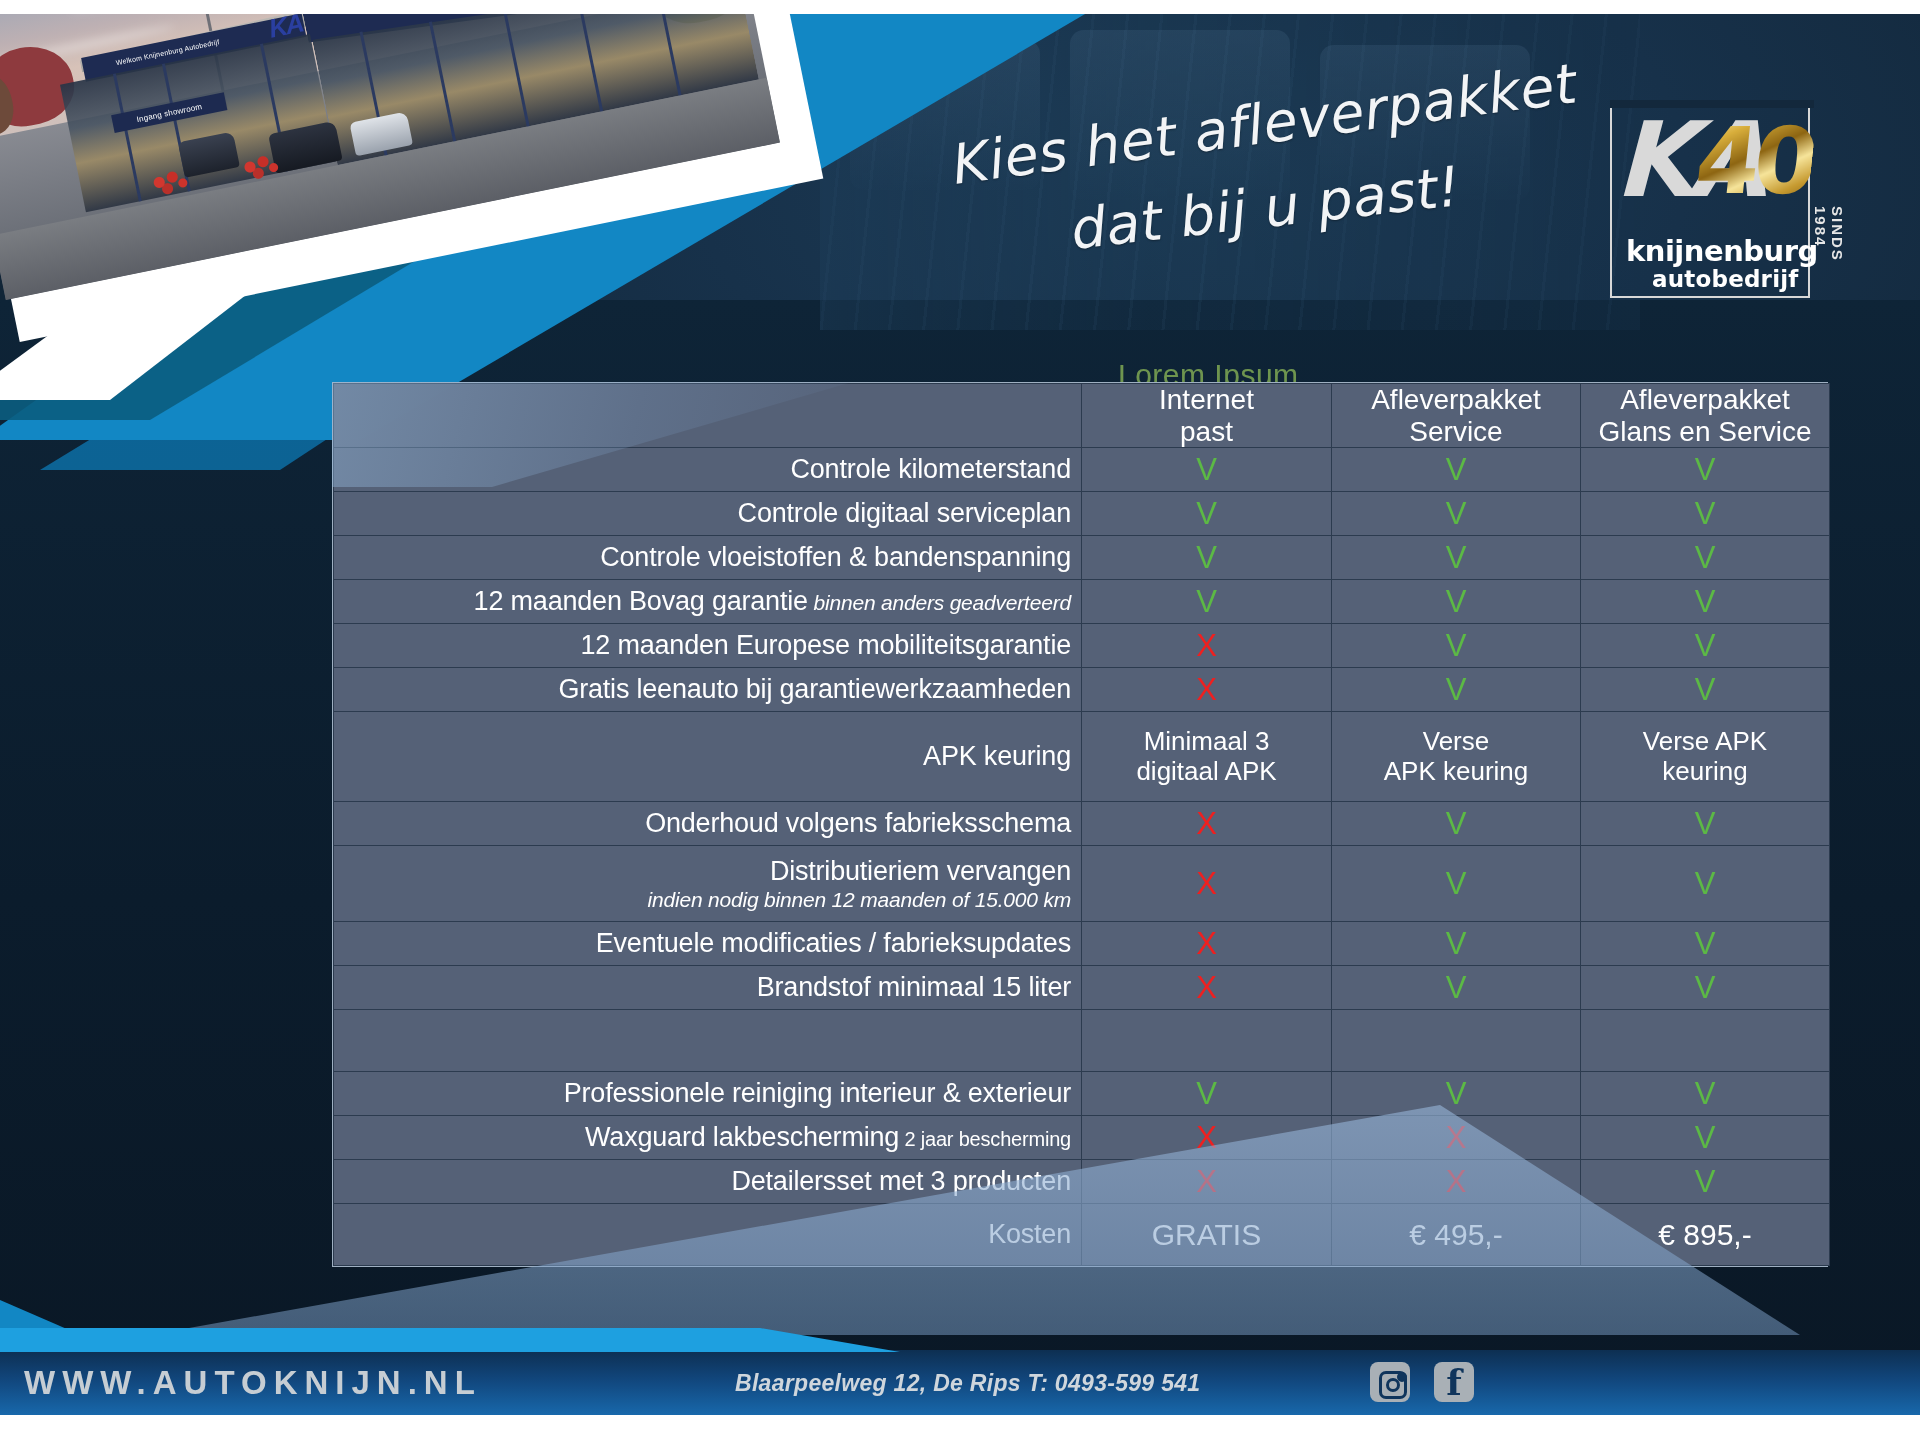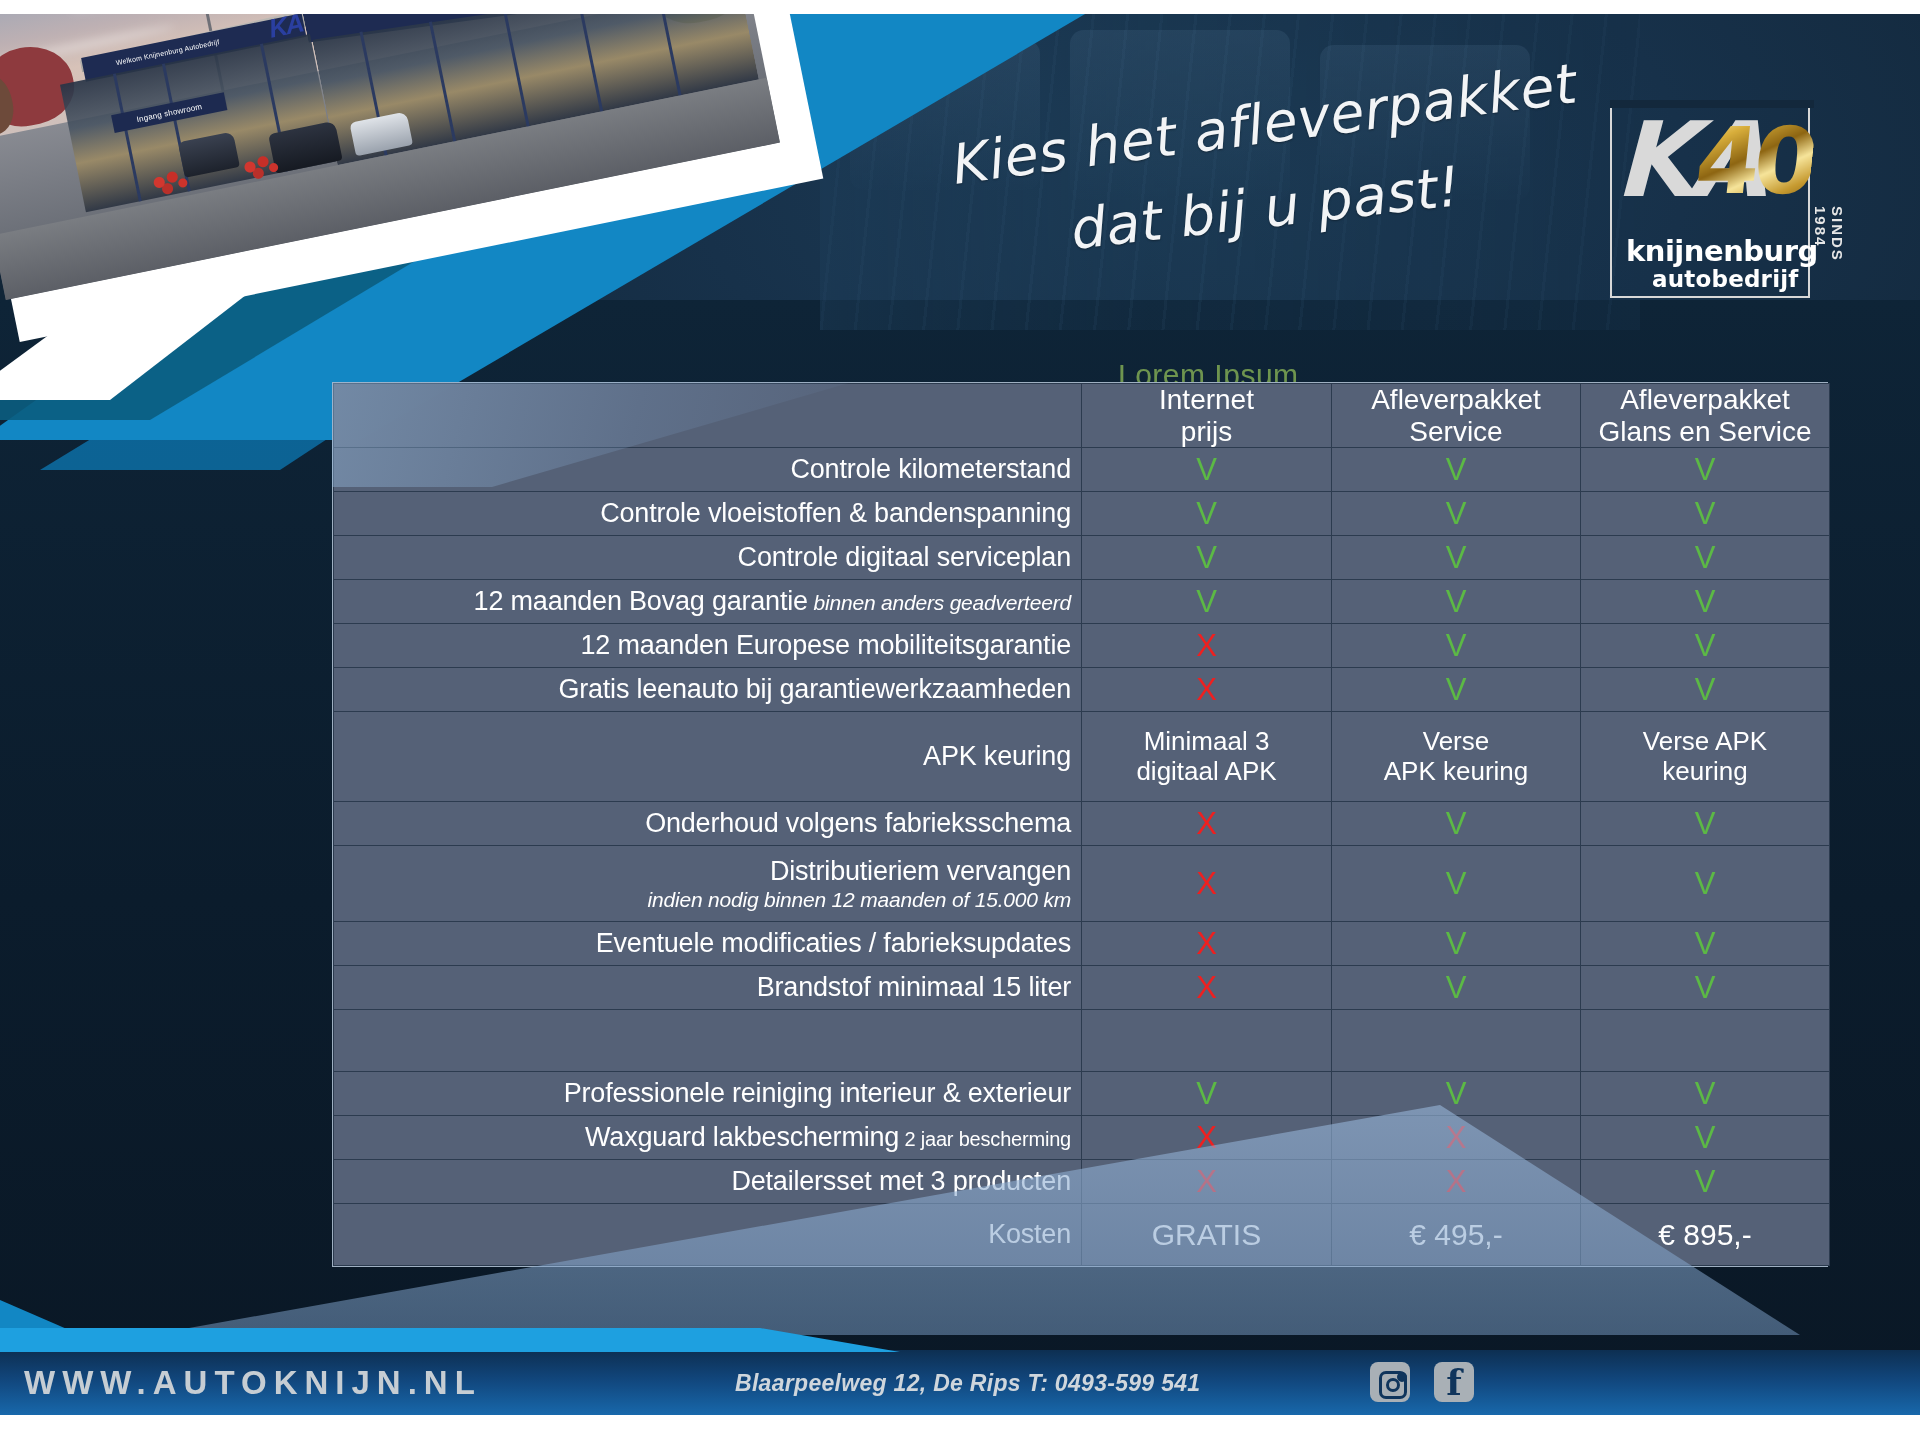--- a/index.html
+++ b/index.html
@@ -454,47 +454,47 @@
         <col class="c0">
           <col class="c1">
           <col class="c2">
           <col class="c3">
       </colgroup>
       <thead>
         <tr class="head">
           <th class="blank"></th>
           <th>
             <span>Internet</span><br>
-            <span>prijs</span>
+            <span>past</span>
           </th>
           <th>
             <span>Afleverpakket</span><br>
             <span>Service</span>
           </th>
           <th>
             <span>Afleverpakket</span><br>
             <span>Glans en Service</span>
           </th>
         </tr>
       </thead>
       <tbody id="tbody">
           <tr class="r-std">
             <td class="label"><span>Controle kilometerstand</span></td>
             <td class="mark yes">V</td>
             <td class="mark yes">V</td>
             <td class="mark yes">V</td>
           </tr>
           <tr class="r-std">
+            <td class="label"><span>Controle digitaal serviceplan</span></td>
+            <td class="mark yes">V</td>
+            <td class="mark yes">V</td>
+            <td class="mark yes">V</td>
+          </tr>
+          <tr class="r-std">
             <td class="label"><span>Controle vloeistoffen &amp; bandenspanning</span></td>
-            <td class="mark yes">V</td>
-            <td class="mark yes">V</td>
-            <td class="mark yes">V</td>
-          </tr>
-          <tr class="r-std">
-            <td class="label"><span>Controle digitaal serviceplan</span></td>
             <td class="mark yes">V</td>
             <td class="mark yes">V</td>
             <td class="mark yes">V</td>
           </tr>
           <tr class="r-std">
             <td class="label"><span>12 maanden Bovag garantie</span><span class="it"> binnen anders geadverteerd</span></td>
             <td class="mark yes">V</td>
             <td class="mark yes">V</td>
             <td class="mark yes">V</td>
           </tr>

